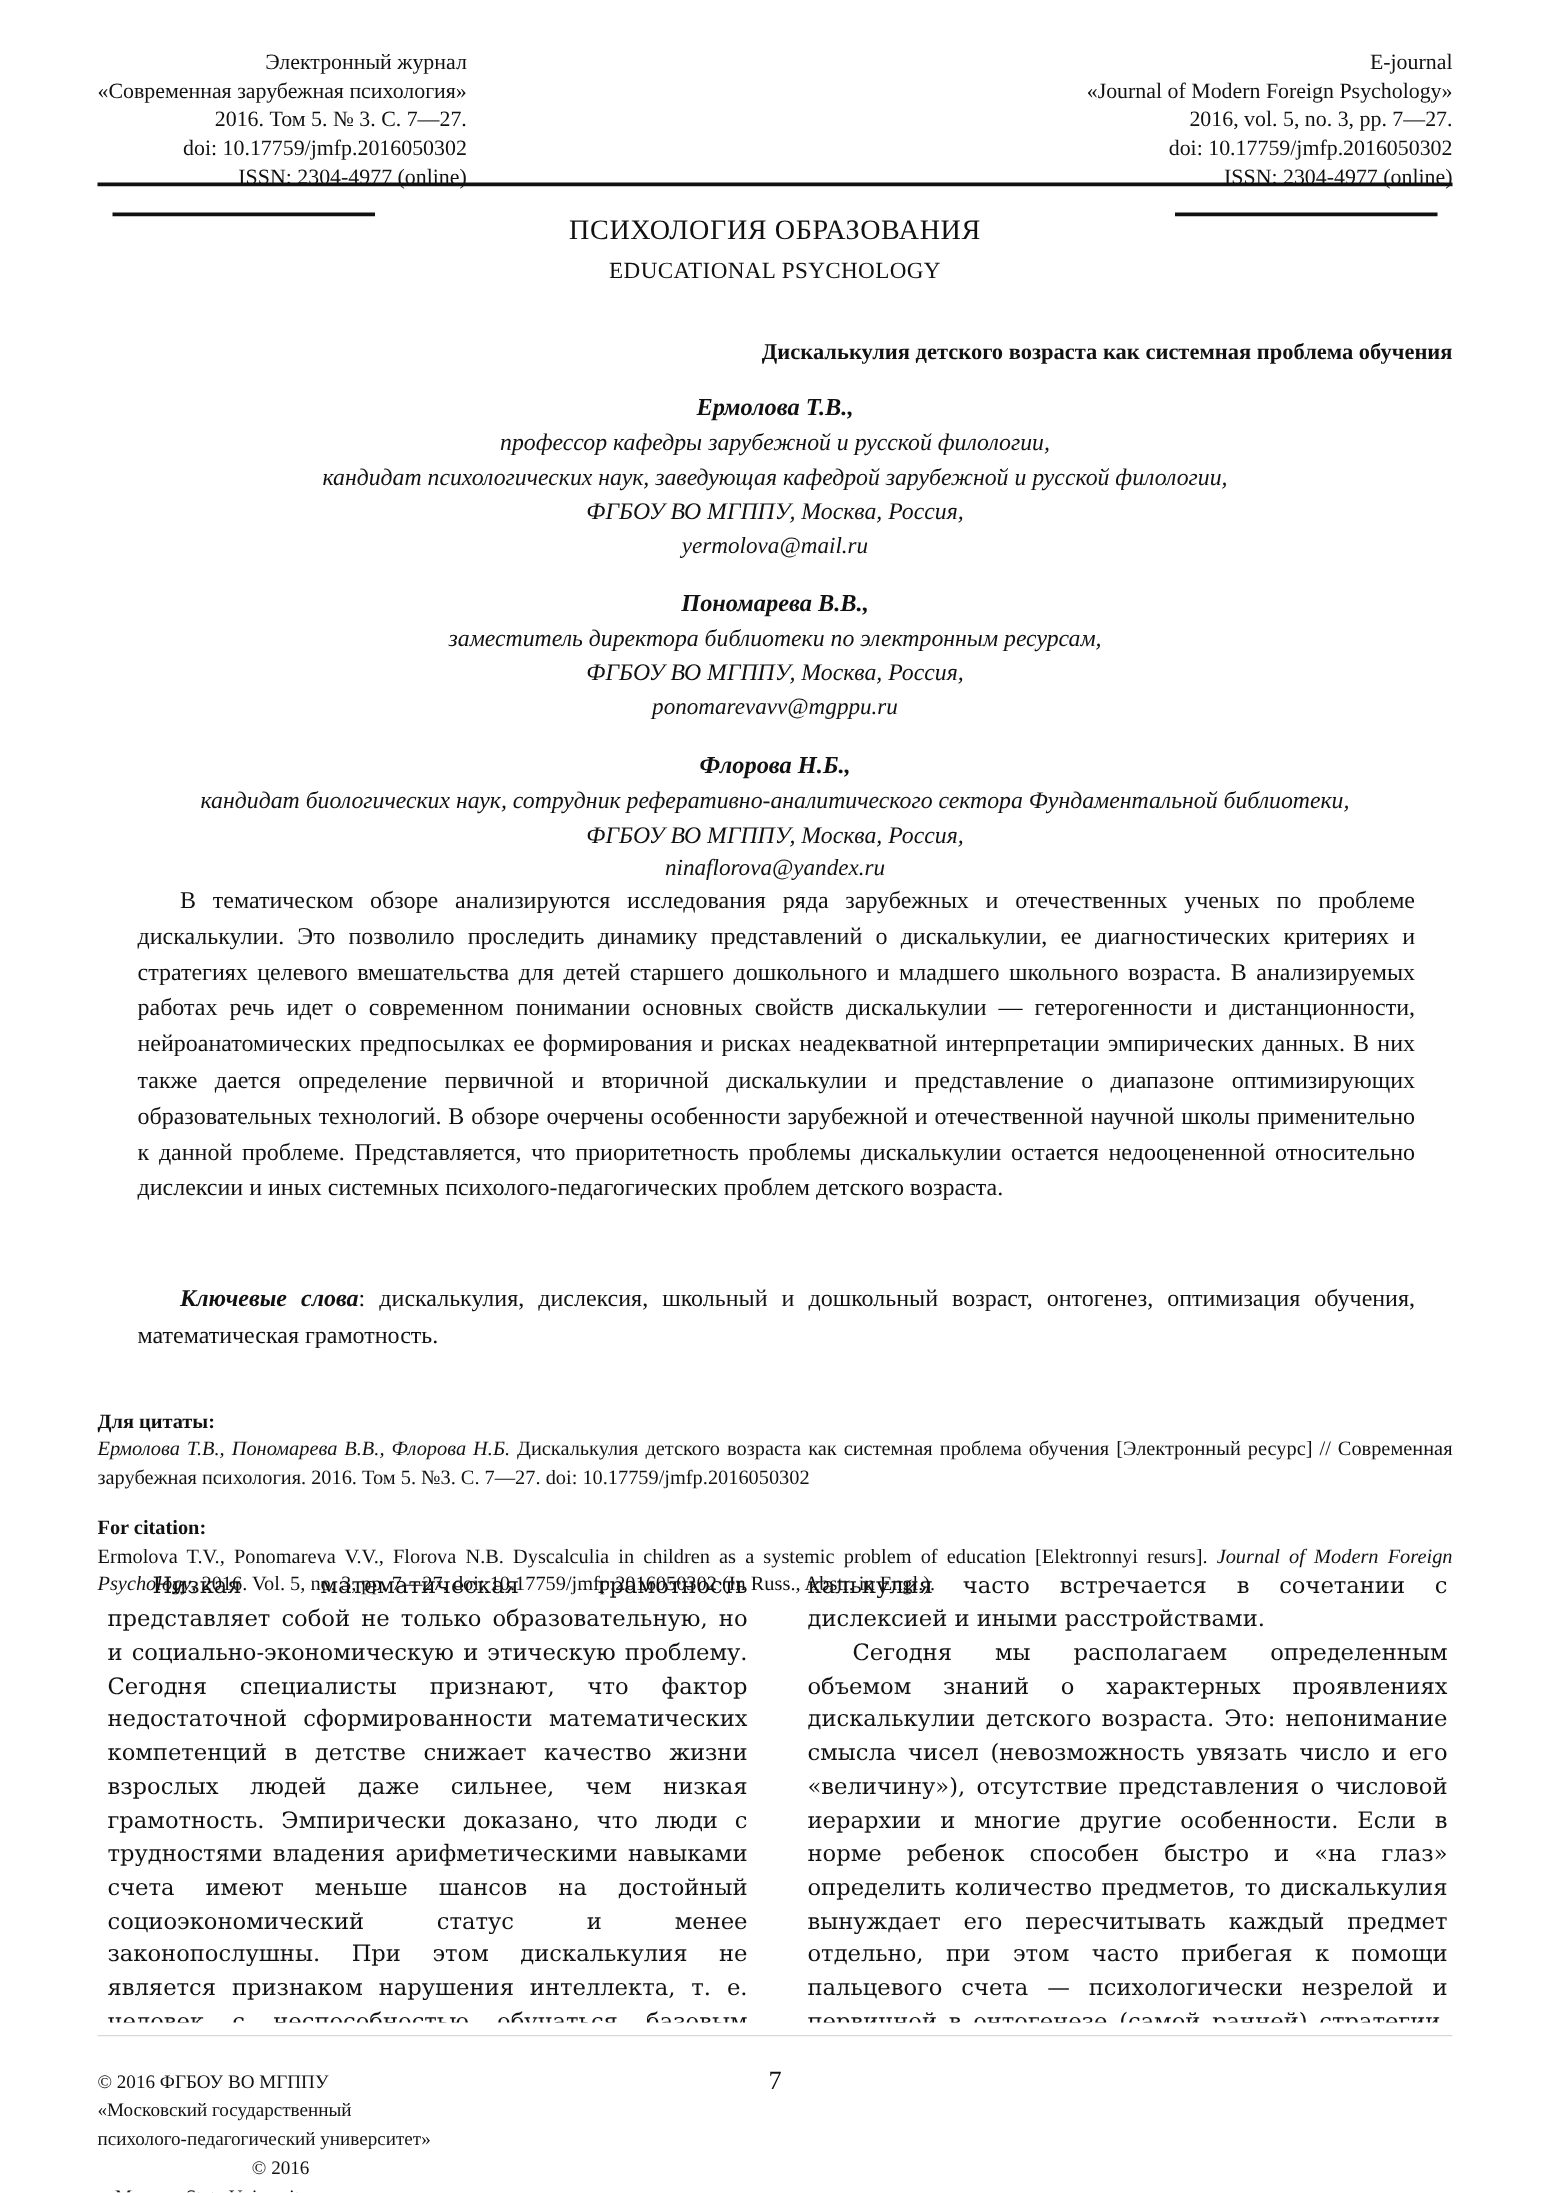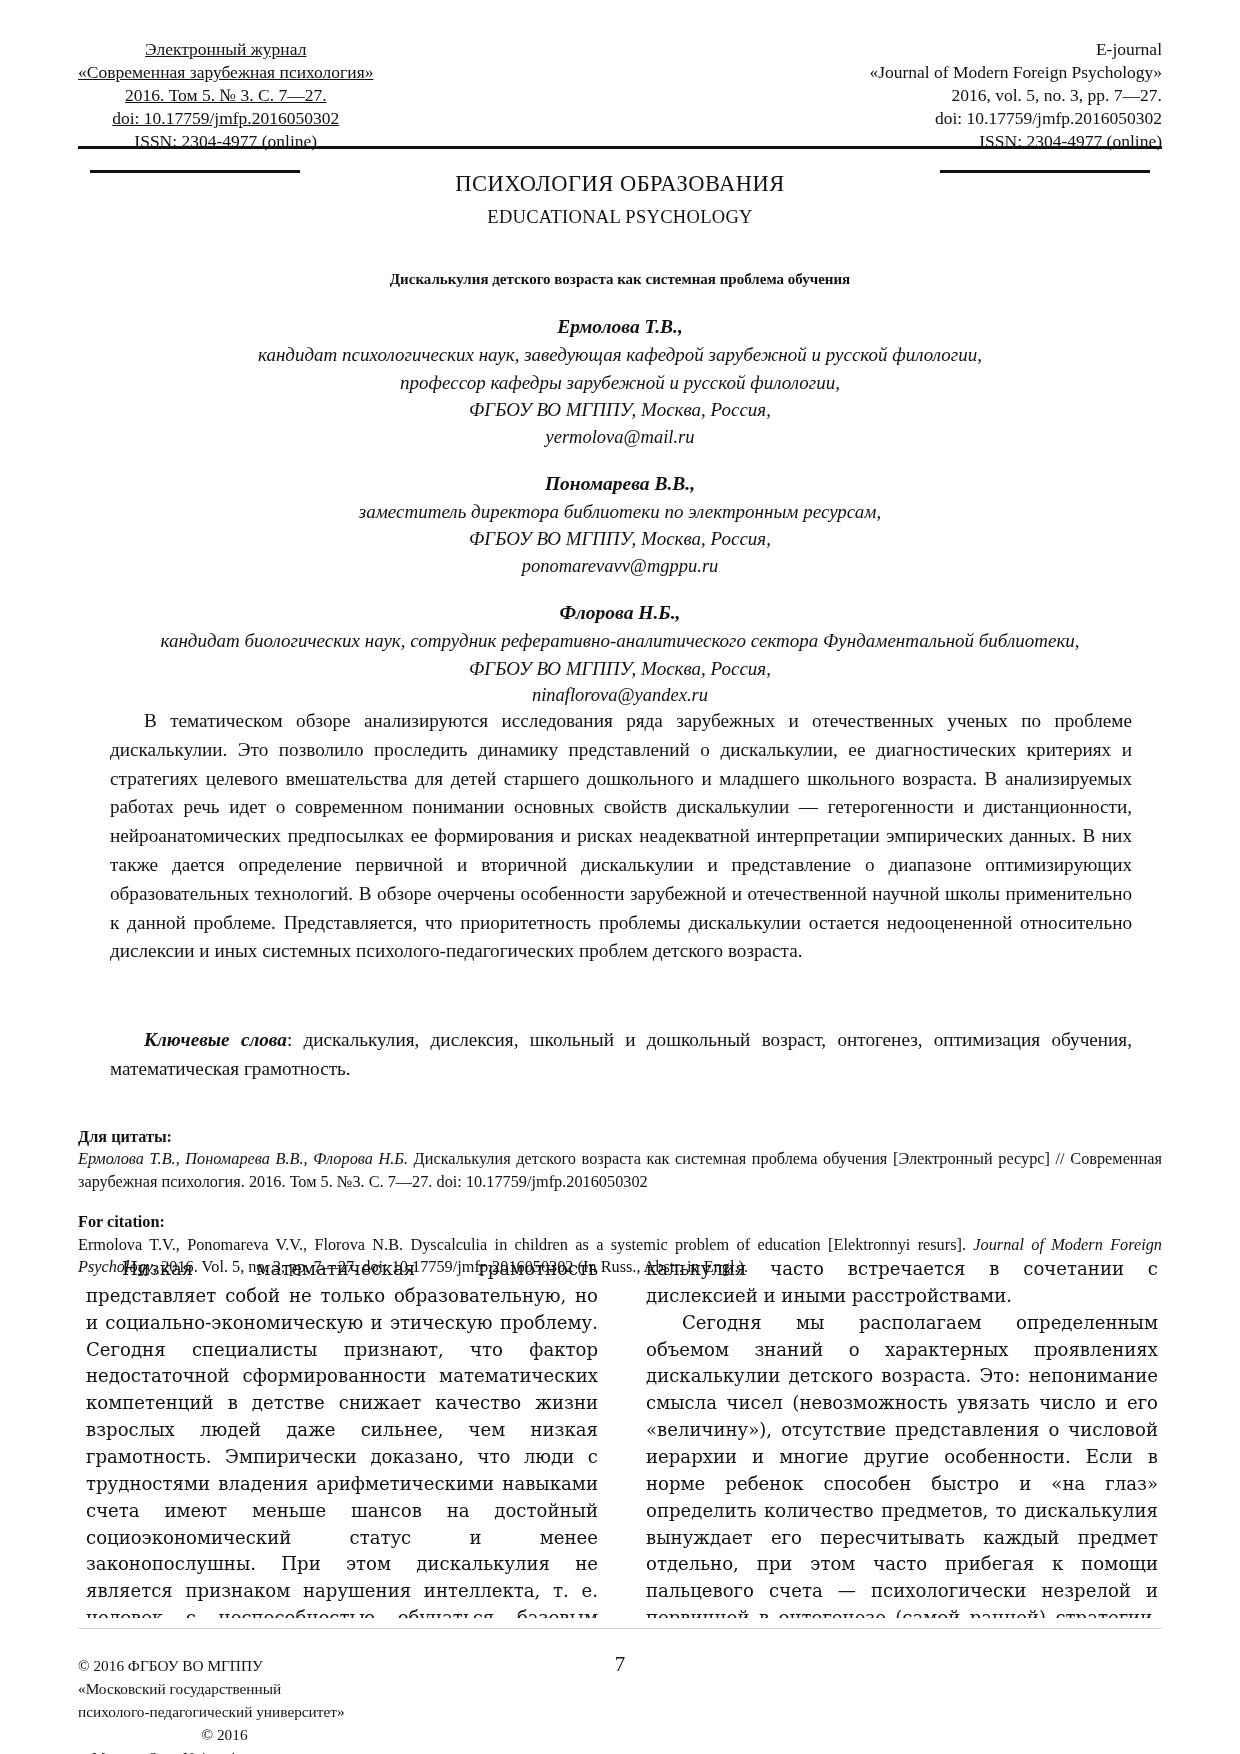--- a/index.html
+++ b/index.html
@@ -29,21 +29,21 @@
     width: 1084px;
     display: flex;
     justify-content: space-between;
     align-items: flex-start;
   }
   .masthead-col {
     font-size: 17.5px;
     line-height: 1.32;
     white-space: pre-line;
   }
-  .masthead-col.left { text-align: center; text-decoration: underline; }
+  .masthead-col.left { text-align: right; }
   .masthead-col.right { text-align: right; }
 
   .masthead-rule {
     position: absolute;
     left: 78px;
     top: 146px;
     width: 1084px;
     height: 3px;
     background: #111111;
   }
@@ -87,23 +87,23 @@
     margin-top: 9px;
     white-space: nowrap;
   }
 
   
   .article-title {
     position: absolute;
     left: 78px;
     top: 270px;
     width: 1084px;
-    text-align: center;
+    text-align: right;
     font-weight: bold;
-    font-size: 15px;
+    font-size: 18px;
     line-height: 1.3;
   }
 
   
   .authors {
     position: absolute;
     left: 78px;
     top: 312px;
     width: 1084px;
     text-align: center;
@@ -263,22 +263,22 @@
       <div class="sect-rule right"></div>
     </div>
   </div>
 
   <div class="article-title">Дискалькулия детского возраста как системная проблема обучения</div>
 
   <div class="authors">
 
     <div class="author-block">
       <div class="author-name">Ермолова Т.В.,</div>
+      <div class="author-line">профессор кафедры зарубежной и русской филологии,</div>
       <div class="author-line">кандидат психологических наук, заведующая кафедрой зарубежной и русской филологии,</div>
-      <div class="author-line">профессор кафедры зарубежной и русской филологии,</div>
       <div class="author-line">ФГБОУ ВО МГППУ, Москва, Россия,</div>
       <div class="author-email">yermolova@mail.ru</div>
     </div>
 
     <div class="author-block">
       <div class="author-name">Пономарева В.В.,</div>
       <div class="author-line">заместитель директора библиотеки по электронным ресурсам,</div>
       <div class="author-line">ФГБОУ ВО МГППУ, Москва, Россия,</div>
       <div class="author-email">ponomarevavv@mgppu.ru</div>
     </div>

